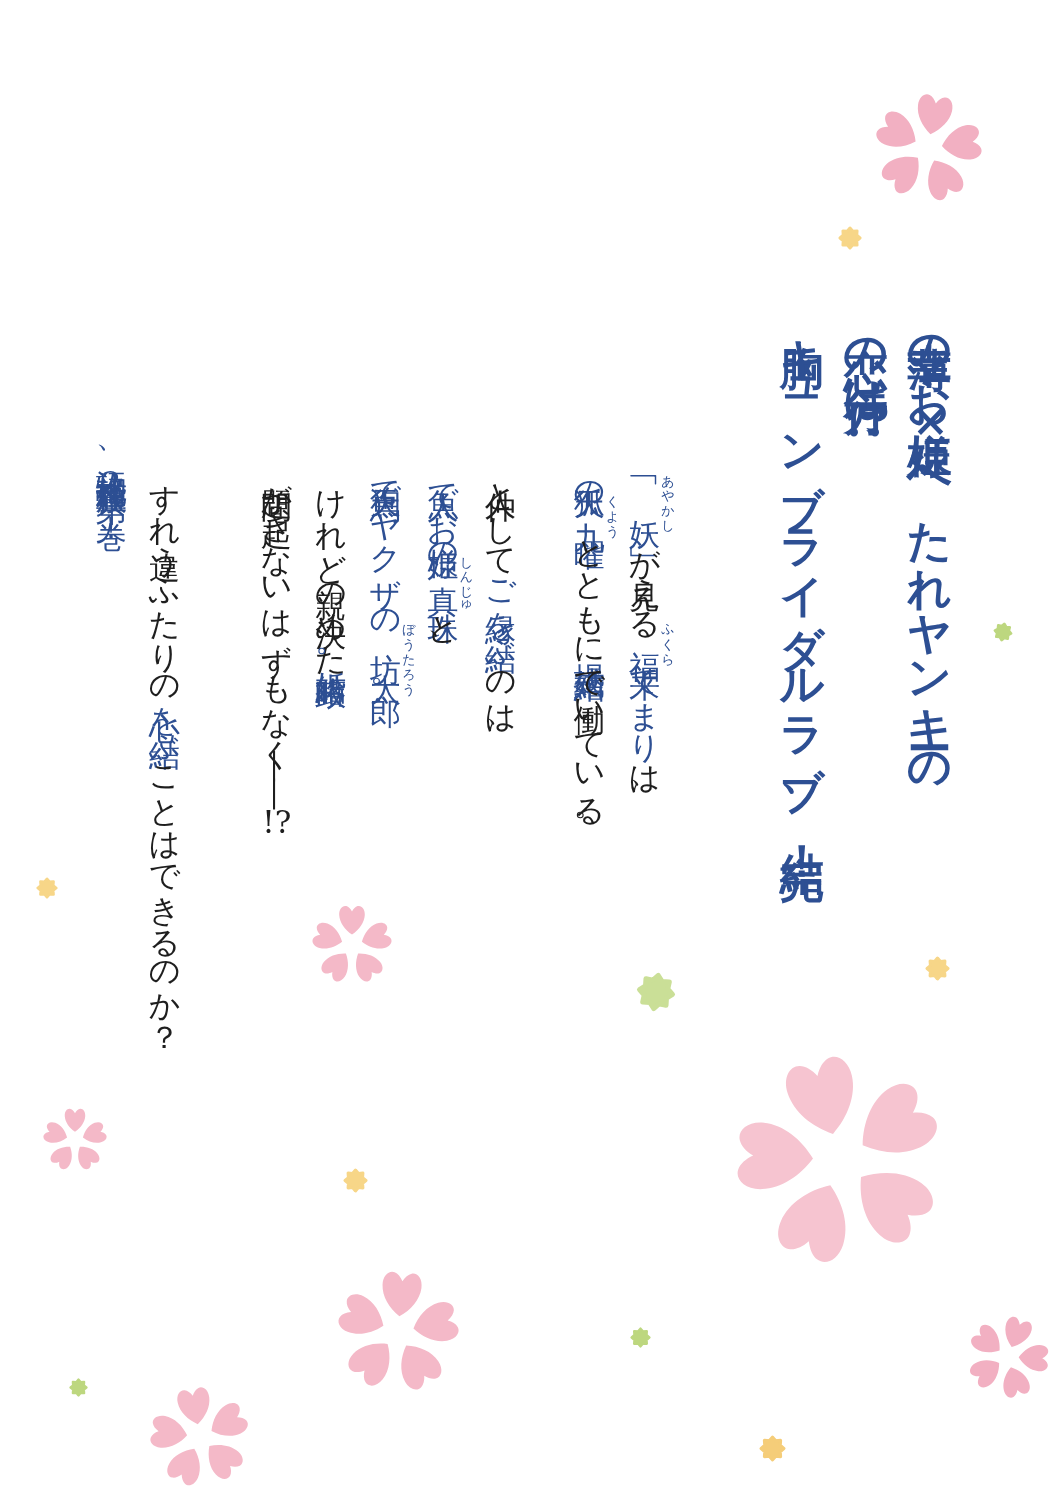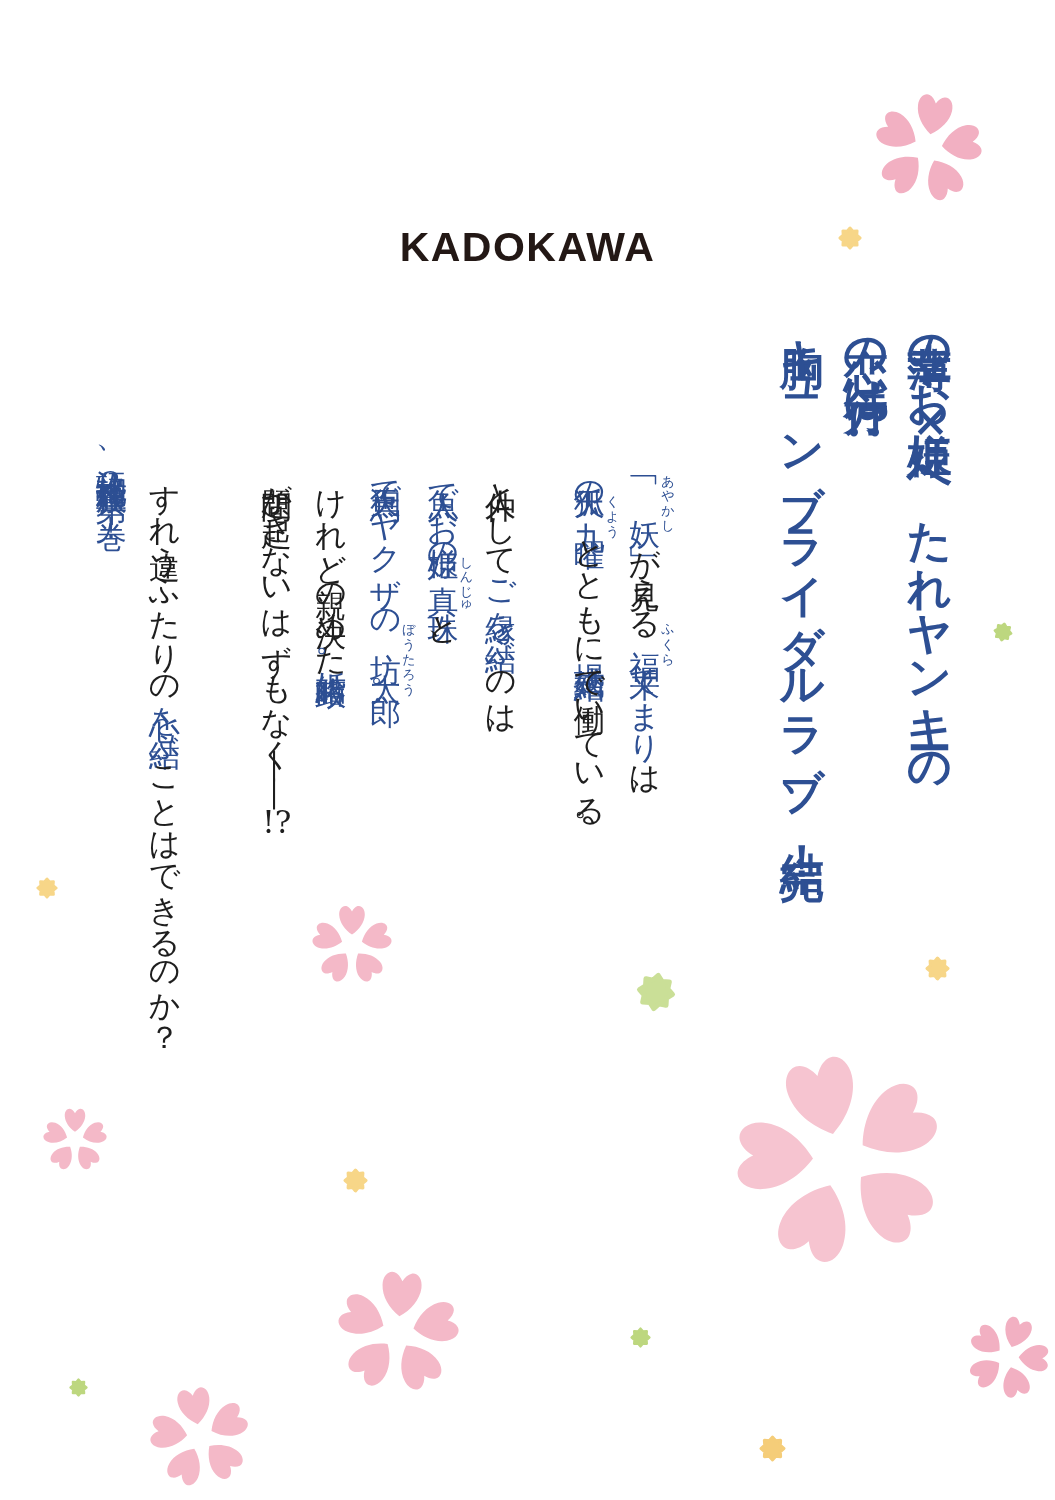--- a/index.html
+++ b/index.html
@@ -102,21 +102,20 @@
         <use href="#burst" xlink:href="#burst"></use>
       </svg>
       <svg viewBox="-50 -50 100 100" class="deco" style="left: 150px; top: 1387px; width: 100px; height: 100px; color: rgb(244, 185, 200); transform: rotate(-10deg);">
         <use href="#sakura" xlink:href="#sakura"></use>
       </svg>
       <svg viewBox="-12 -12 24 24" class="deco" style="left: 758.5px; top: 1434.5px; width: 27px; height: 27px; color: rgb(245, 205, 121); transform: rotate(0deg);">
         <use href="#burst" xlink:href="#burst"></use>
       </svg>
     </div>
 
-  <div class="logo">KADOKAWA</div>
 
   <div class="v-text headline">
       <div class="v-line"><span style="color: rgb(45, 79, 147);">薄幸のお姫様×へたれヤンキーの</span></div>
       <div class="v-line"><span style="color: rgb(45, 79, 147);">恋の行方は</span><span class="tcy" style="color: rgb(45, 79, 147);">!?</span></div>
       <div class="v-line"><span style="color: rgb(45, 79, 147);">胸キュンブライダルラブ、完結！</span></div>
     </div>
 
   <div class="v-text para p1">
       <div class="v-line"><span style="color: rgb(45, 79, 147);">「</span><ruby style="color: rgb(45, 79, 147);"><span>妖</span><rt>あやかし</rt></ruby><span style="color: rgb(45, 79, 147);">」</span><span style="color: rgb(30, 30, 30);">が見える</span><ruby style="color: rgb(45, 79, 147);"><span>福来</span><rt>ふくら</rt></ruby><span style="color: rgb(45, 79, 147);">てまり</span><span style="color: rgb(30, 30, 30);">は、</span></div>
       <div class="v-line"><span style="color: rgb(45, 79, 147);">天狐の</span><ruby style="color: rgb(45, 79, 147);"><span>九曜</span><rt>くよう</rt></ruby><span style="color: rgb(30, 30, 30);">とともに</span><span style="color: rgb(45, 79, 147);">結婚式場</span><span style="color: rgb(30, 30, 30);">で働いている。</span></div>

